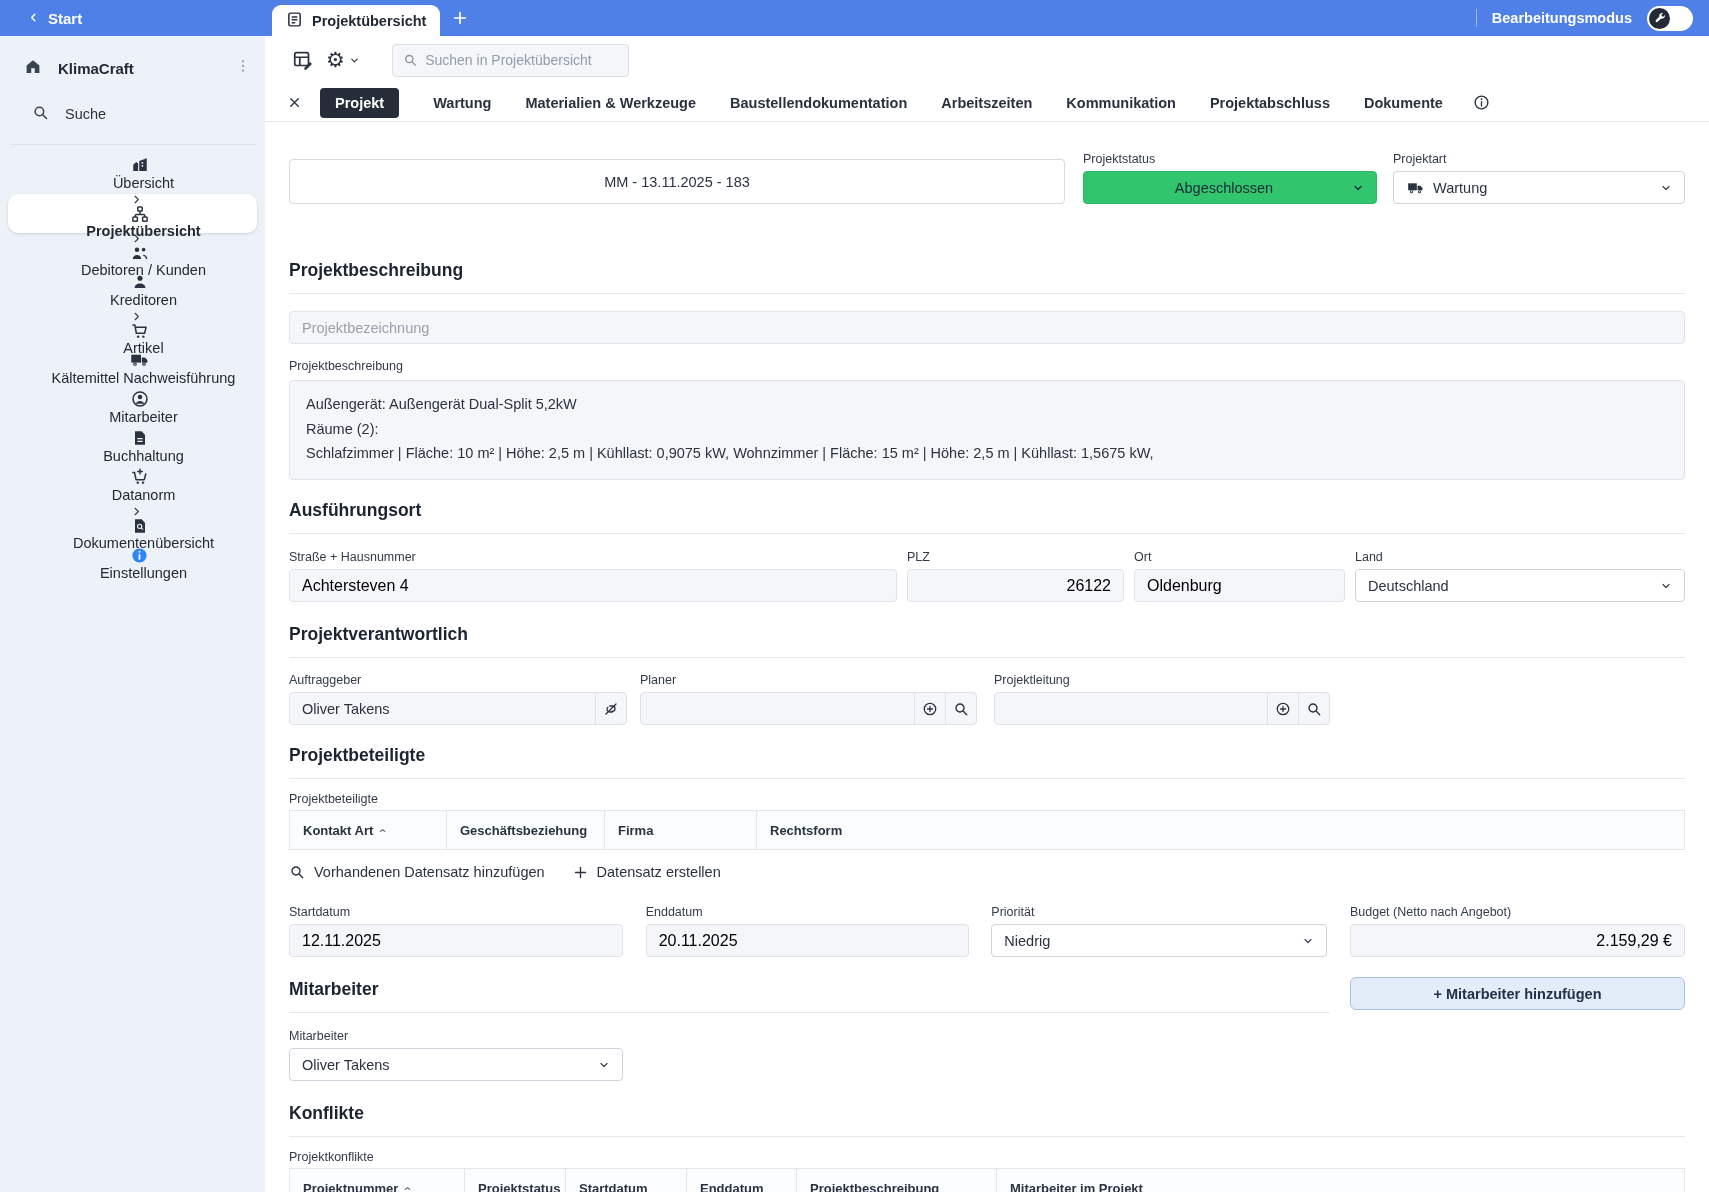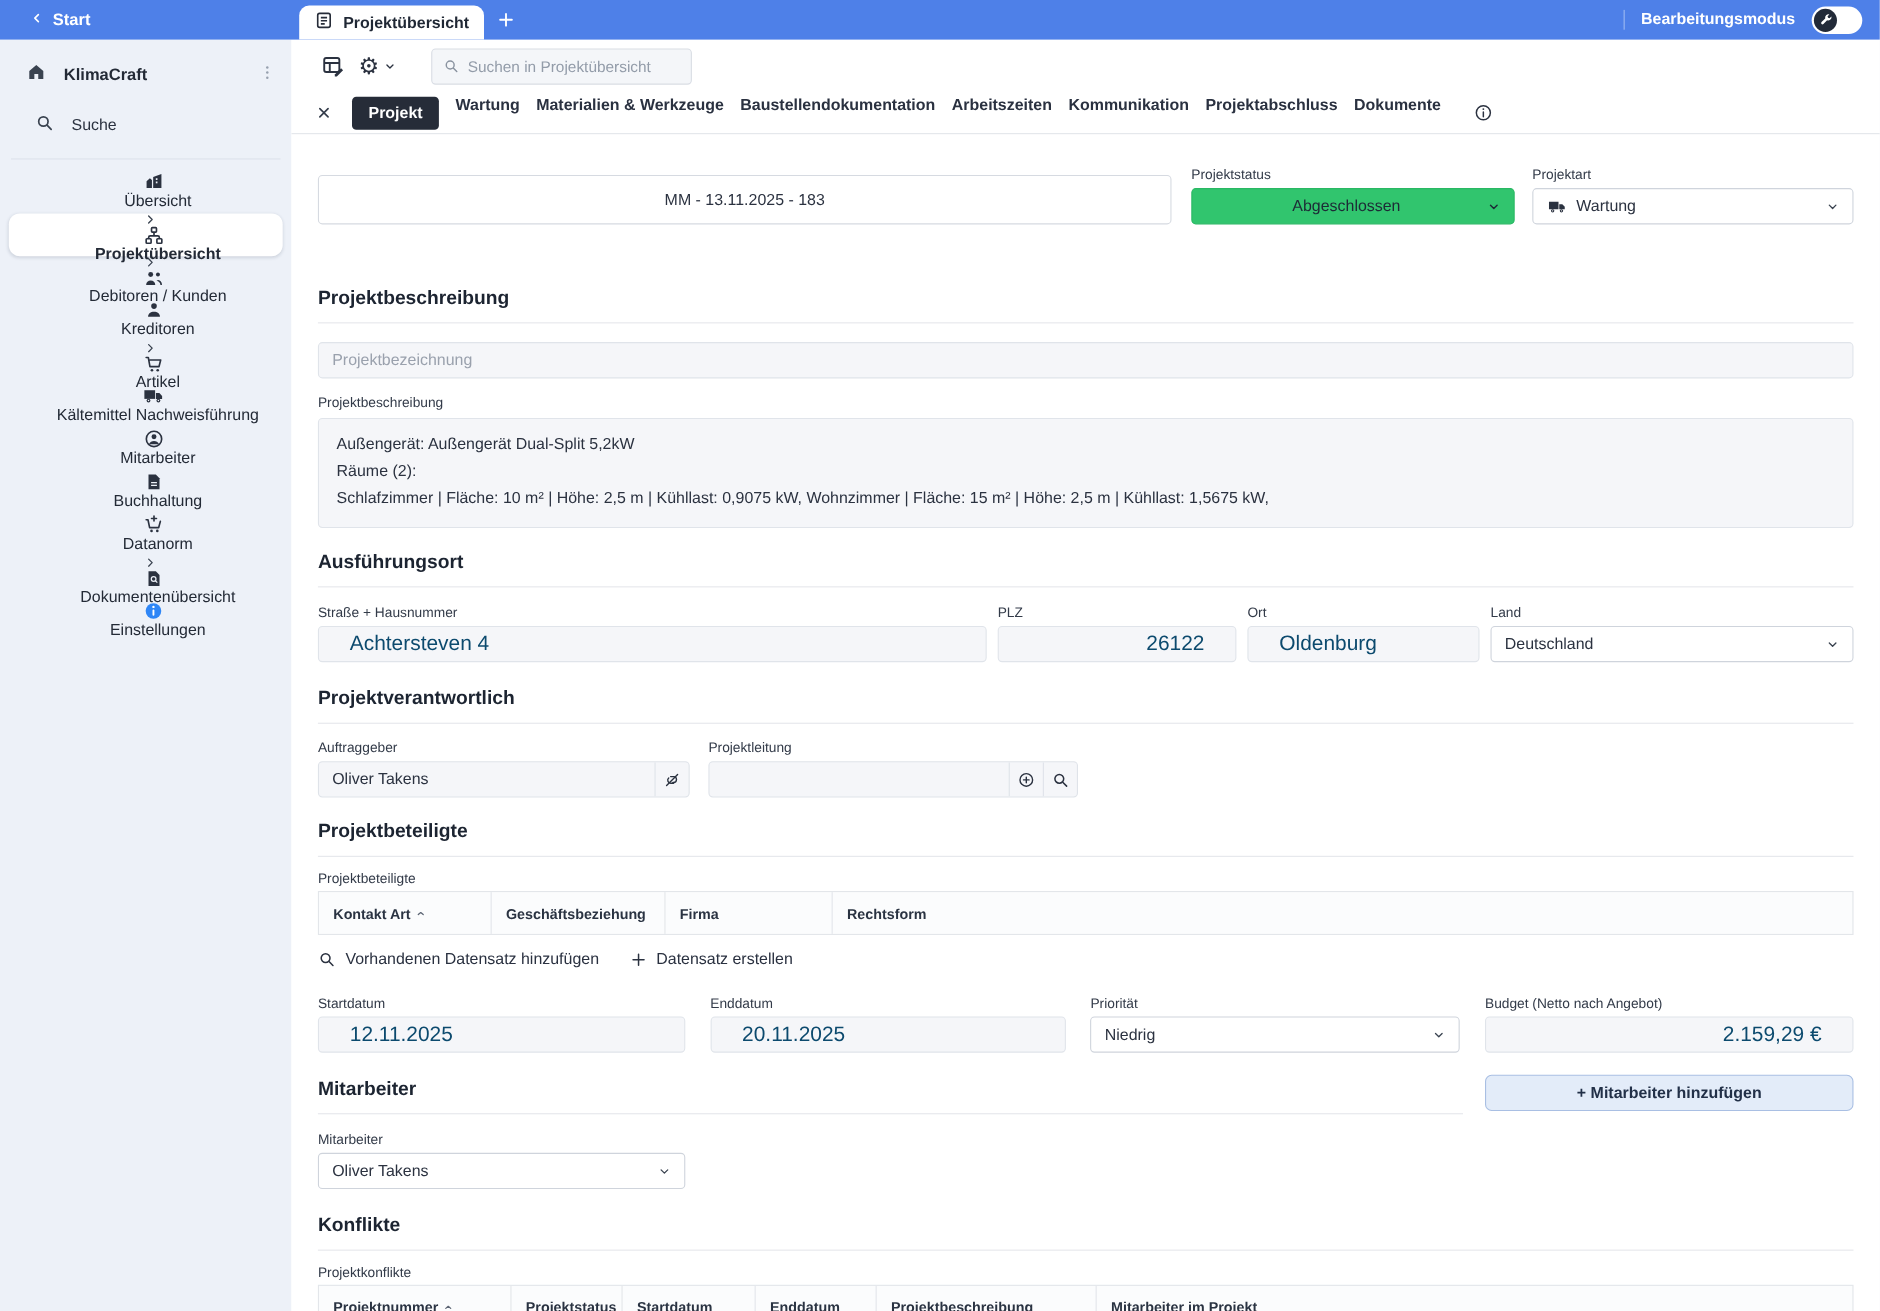--- a/index.html
+++ b/index.html
@@ -46,30 +46,30 @@
   .gear-wrap{ display:flex; align-items:center; gap:4px; margin-left:10px; cursor:pointer; }
   .gear-glyph{ font-family:"DejaVu Sans", sans-serif; font-size:21px; line-height:1; color:#2b3240; }
   .searchbox{ margin-left:32px; width:237px; height:33px; background:#f4f6f9; border:1px solid #d9dde4;
               border-radius:4px; display:flex; align-items:center; padding:0 10px; gap:8px; }
   .searchbox input{ border:none; outline:none; background:transparent; font-family:inherit;
                     font-size:14px; color:#2b3240; width:100%; }
   .searchbox input::placeholder{ color:#939ca9; }
 
   .tabrow{ height:38px; border-bottom:1px solid #e3e6ea; display:flex; align-items:center; padding-left:19px; }
   .closex{ width:20px; height:20px; display:flex; align-items:center; justify-content:center; cursor:pointer; }
-  .tabs{ list-style:none; display:flex; gap:15px; margin-left:16px; }
+  .tabs{ list-style:none; display:flex; align-items:center; gap:34px; margin-left:16px; }
   .tabs li{ font-size:14.5px; font-weight:700; color:#2a3140; cursor:pointer; white-space:nowrap; }
   .tabs li.active{ background:#262c38; color:#fff; padding:7px 15px; border-radius:4px; }
   .tab-info{ margin-left:30px; display:flex; align-items:center; cursor:pointer; }
 
   .main{ position:absolute; top:86px; left:0; right:0; bottom:0; padding:0 24px; overflow:hidden; }
 
   .lbl{ font-size:12.5px; color:#333b49; display:block; }
   .fieldbox{ height:33px; border:1px solid #e0e4ea; background:#f5f6f9; border-radius:4px;
-             display:flex; align-items:center; padding:0 28px; font-size:19px; color:#0c4a6e; }
+             display:flex; align-items:center; padding:0 12px; font-size:16px; color:#000000; }
   .fieldbox.right{ justify-content:flex-end; }
   .selectbox{ height:33px; border:1px solid #cfd4dc; background:#fff; border-radius:4px;
               display:flex; align-items:center; padding:0 12px; font-size:14.5px; color:#2b3240;
               justify-content:space-between; cursor:pointer; }
   .selectbox .sv{ display:flex; align-items:center; gap:8px; }
 
   .row-head{ margin-top:30px; display:flex; align-items:flex-end; }
   .projnum{ width:776px; height:45px; border:1px solid #d6dae1; border-radius:4px; background:#fff;
             display:flex; align-items:center; justify-content:center; font-size:14.5px; color:#2b3240; }
   .col-status{ width:294px; margin-left:18px; }
@@ -487,20 +487,38 @@
             <span class="cf-text">Oliver Takens</span>
             <span class="cf-btn">
               <svg width="16" height="16" viewBox="0 0 24 24" fill="none" stroke="#2b3240" stroke-width="1.9" stroke-linecap="round">
                   <path d="M10 7.5h4a4 4 0 0 1 0 8h-1"></path>
                   <path d="M14 16.5h-4a4 4 0 0 1-2.6-7"></path>
                   <path d="M4.5 19.5 19.5 4.5"></path>
                 </svg>
             </span>
           </div>
         </div>
+        <div class="fcol resp-planner">
+          <span class="lbl">Planer</span>
+          <div class="combofield" style="margin-top:5px;">
+            <span class="cf-text"></span>
+            <span class="cf-btn">
+              <svg width="16" height="16" viewBox="0 0 24 24" fill="none" stroke="#2b3240" stroke-width="1.9" stroke-linecap="round">
+                  <circle cx="12" cy="12" r="8.6"></circle>
+                  <path d="M12 8.2v7.6M8.2 12h7.6"></path>
+                </svg>
+            </span>
+            <span class="cf-btn">
+              <svg width="16" height="16" viewBox="0 0 24 24" fill="none" stroke="#2b3240" stroke-width="2.1" stroke-linecap="round">
+                  <circle cx="10.5" cy="10.5" r="6"></circle>
+                  <path d="m15.5 15.5 5 5"></path>
+                </svg>
+            </span>
+          </div>
+        </div>
         <div class="fcol resp-lead">
           <span class="lbl">Projektleitung</span>
           <div class="combofield" style="margin-top:5px;">
             <span class="cf-text"></span>
             <span class="cf-btn">
               <svg width="16" height="16" viewBox="0 0 24 24" fill="none" stroke="#2b3240" stroke-width="1.9" stroke-linecap="round">
                   <circle cx="12" cy="12" r="8.6"></circle>
                   <path d="M12 8.2v7.6M8.2 12h7.6"></path>
                 </svg>
             </span>

